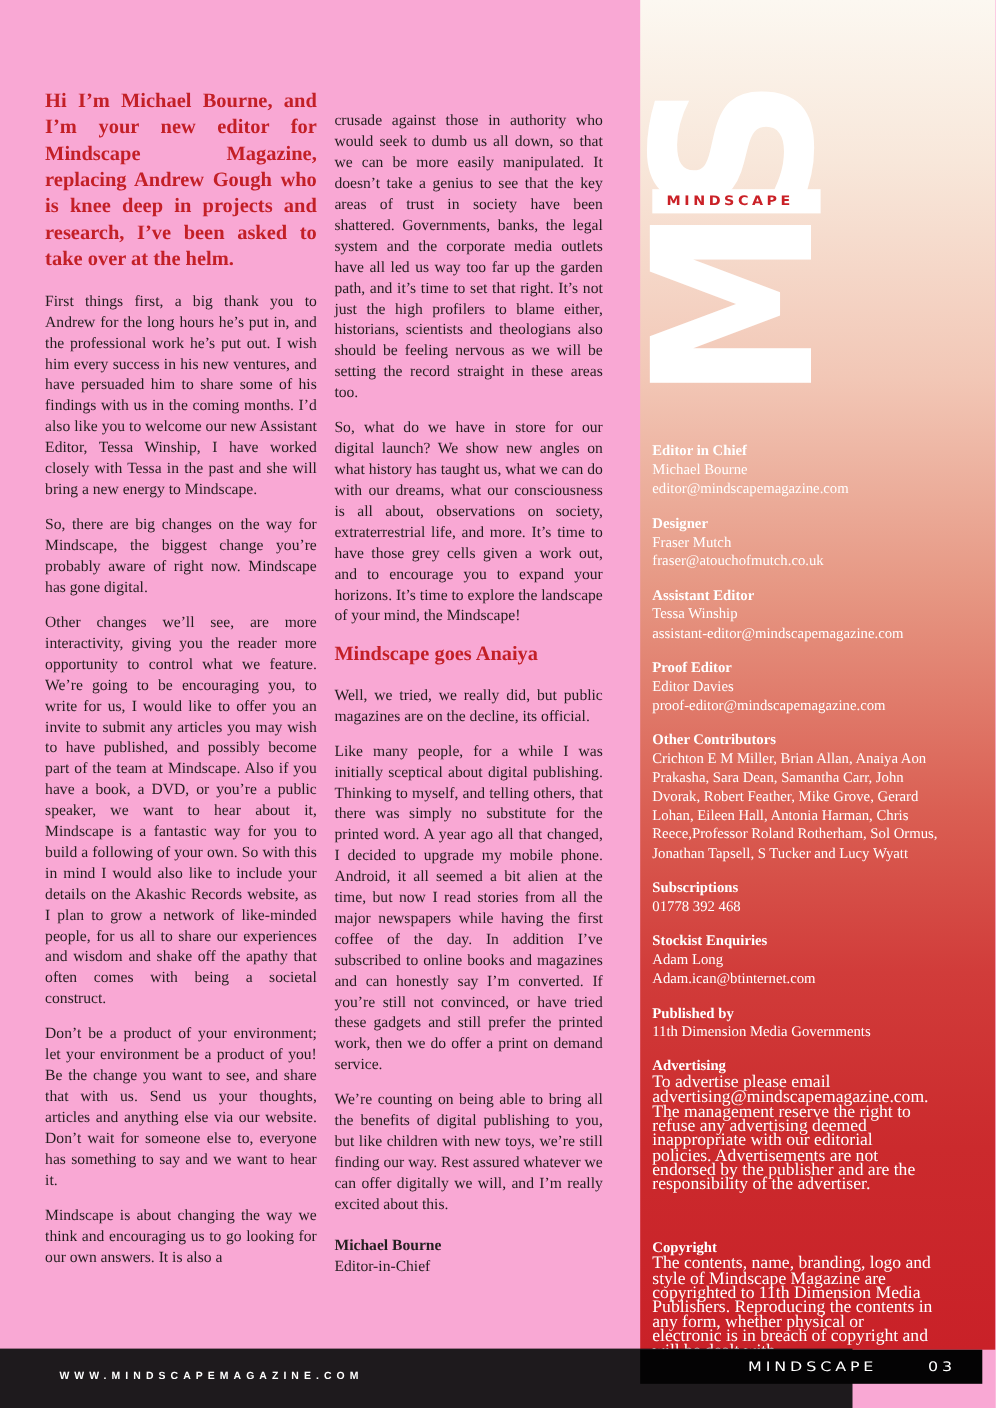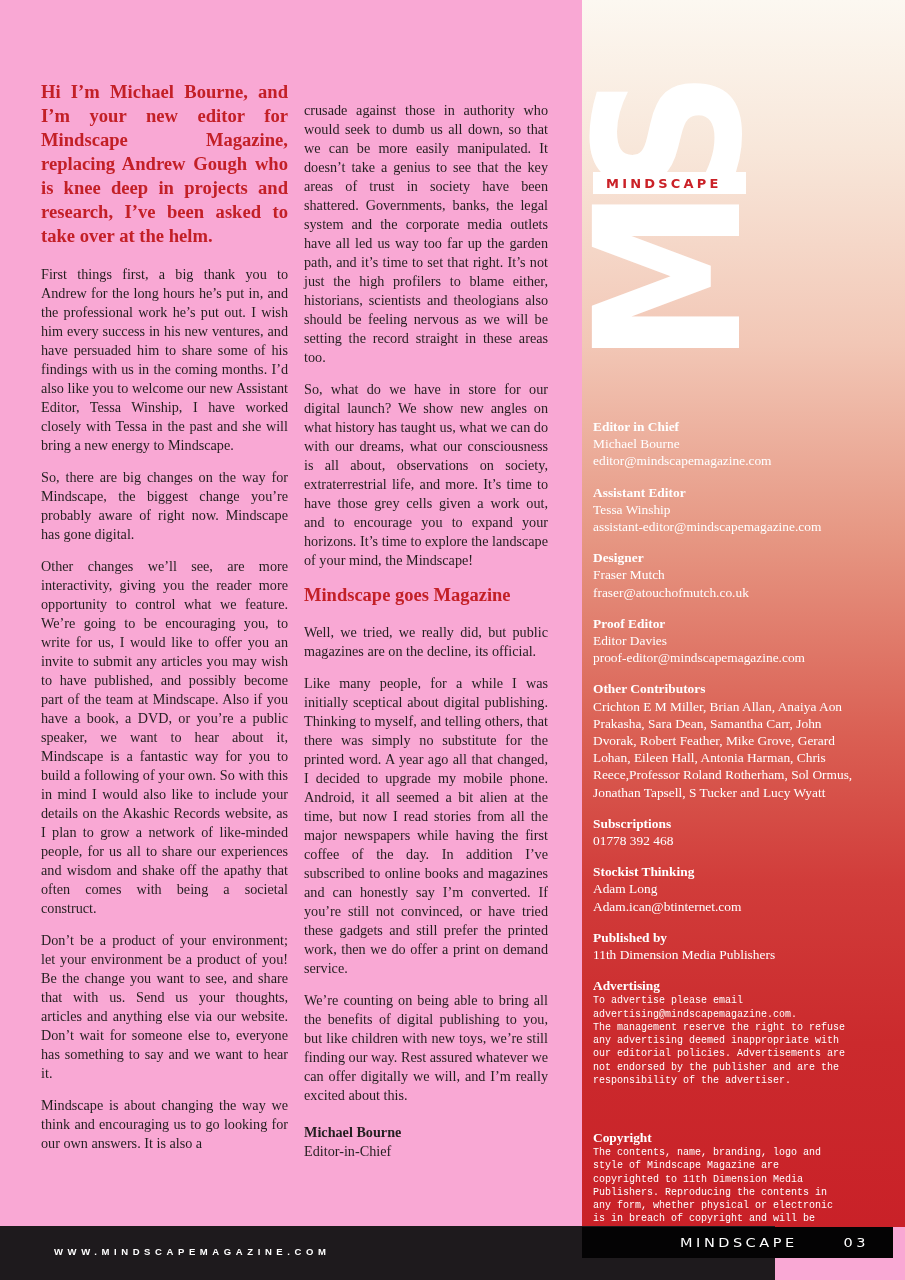--- a/index.html
+++ b/index.html
@@ -22,26 +22,26 @@
   .logo{position:absolute;left:0;top:0;width:323px;height:400px;}
   .logo-ms{position:absolute;left:6px;top:72px;width:162px;height:300px;}
   .ms-text{position:absolute;left:50%;top:50%;
     transform:translate(-50%,-50%) rotate(-90deg) scale(1.18,1.34);
     font-family:"DejaVu Sans","Liberation Sans",sans-serif;font-weight:bold;
     font-size:150px;line-height:1;letter-spacing:-8px;color:#ffffff;white-space:nowrap;}
   .logo-band{position:absolute;left:11px;top:172px;width:153px;height:22px;background:#ffffff;display:flex;align-items:center;}
   .logo-word{color:#ca2127;font-family:"DejaVu Sans","Liberation Sans",sans-serif;font-size:13px;font-weight:bold;
     letter-spacing:3.2px;padding-left:13px;transform:scaleY(0.92);white-space:nowrap;}
 
-  .credits{position:absolute;left:11px;top:418px;width:301px;color:#ffffff;font-size:13.4px;line-height:17.2px;}
+  .credits{position:absolute;left:11px;top:401px;width:301px;color:#ffffff;font-size:13.4px;line-height:17.2px;}
   .sec{margin:0 0 14px 0;}
   .sec-h{font-weight:bold;}
   .sec-l{font-weight:normal;}
   .sec-contrib{width:272px;}
-  .small{font-size:10px;line-height:13.2px;width:255px;font-family:Liberation Mono, monospace;}
+  .small{font-size:16px;line-height:13.2px;width:255px;}
   .sec-copyright{margin-top:42px;}
 
   
   .footer-bar{position:absolute;left:0;top:1226px;width:775px;height:54px;background:#1e1a1d;}
   .footer-site{position:absolute;left:54px;top:20px;color:#ffffff;
     font-family:"Liberation Sans","DejaVu Sans",sans-serif;font-size:9.5px;font-weight:bold;letter-spacing:4.6px;white-space:nowrap;}
   .footer-brandbox{position:absolute;left:582px;top:1227px;width:311px;height:31px;background:#040304;
     display:flex;align-items:center;justify-content:flex-end;box-sizing:border-box;padding-right:24px;gap:46px;}
   .footer-brand,.footer-page{color:#ffffff;font-family:"DejaVu Sans","Liberation Sans",sans-serif;
     font-size:14.5px;letter-spacing:3.5px;transform:scaleY(0.82);white-space:nowrap;}
@@ -56,21 +56,21 @@
     <p class="body">First things first, a big thank you to Andrew for the long hours he’s put in, and the professional work he’s put out. I wish him every success in his new ventures, and have persuaded him to share some of his findings with us in the coming months. I’d also like you to welcome our new Assistant Editor, Tessa Winship, I have worked closely with Tessa in the past and she will bring a new energy to Mindscape.</p>
     <p class="body">So, there are big changes on the way for Mindscape, the biggest change you’re probably aware of right now. Mindscape has gone digital.</p>
     <p class="body">Other changes we’ll see, are more interactivity, giving you the reader more opportunity to control what we feature. We’re going to be encouraging you, to write for us, I would like to offer you an invite to submit any articles you may wish to have published, and possibly become part of the team at Mindscape. Also if you have a book, a DVD, or you’re a public speaker, we want to hear about it, Mindscape is a fantastic way for you to build a following of your own. So with this in mind I would also like to include your details on the Akashic Records website, as I plan to grow a network of like-minded people, for us all to share our experiences and wisdom and shake off the apathy that often comes with being a societal construct.</p>
     <p class="body">Don’t be a product of your environment; let your environment be a product of you! Be the change you want to see, and share that with us. Send us your thoughts, articles and anything else via our website. Don’t wait for someone else to, everyone has something to say and we want to hear it.</p>
     <p class="body">Mindscape is about changing the way we think and encouraging us to go looking for our own answers. It is also a</p>
   </div>
 
   <div class="col col-mid">
     <p class="body">crusade against those in authority who would seek to dumb us all down, so that we can be more easily manipulated. It doesn’t take a genius to see that the key areas of trust in society have been shattered. Governments, banks, the legal system and the corporate media outlets have all led us way too far up the garden path, and it’s time to set that right. It’s not just the high profilers to blame either, historians, scientists and theologians also should be feeling nervous as we will be setting the record straight in these areas too.</p>
     <p class="body">So, what do we have in store for our digital launch? We show new angles on what history has taught us, what we can do with our dreams, what our consciousness is all about, observations on society, extraterrestrial life, and more. It’s time to have those grey cells given a work out, and to encourage you to expand your horizons. It’s time to explore the landscape of your mind, the Mindscape!</p>
-    <h2 class="subhead">Mindscape goes Magazine</h2>
+    <h2 class="subhead">Mindscape goes Anaiya</h2>
     <p class="body">Well, we tried, we really did, but public magazines are on the decline, its official.</p>
     <p class="body">Like many people, for a while I was initially sceptical about digital publishing. Thinking to myself, and telling others, that there was simply no substitute for the printed word. A year ago all that changed, I decided to upgrade my mobile phone. Android, it all seemed a bit alien at the time, but now I read stories from all the major newspapers while having the first coffee of the day. In addition I’ve subscribed to online books and magazines and can honestly say I’m converted. If you’re still not convinced, or have tried these gadgets and still prefer the printed work, then we do offer a print on demand service.</p>
     <p class="body">We’re counting on being able to bring all the benefits of digital publishing to you, but like children with new toys, we’re still finding our way. Rest assured whatever we can offer digitally we will, and I’m really excited about this.</p>
     <p class="sig-name">Michael Bourne</p>
     <p class="sig-role">Editor-in-Chief</p>
   </div>
 
   <aside class="sidebar">
     <div class="logo">
       <div class="logo-ms">
@@ -81,50 +81,50 @@
       </div>
     </div>
 
     <div class="credits">
       <div class="sec">
         <div class="sec-h">Editor in Chief</div>
         <div class="sec-l">Michael Bourne</div>
         <div class="sec-l">editor@mindscapemagazine.com</div>
       </div>
       <div class="sec">
+        <div class="sec-h">Designer</div>
+        <div class="sec-l">Fraser Mutch</div>
+        <div class="sec-l">fraser@atouchofmutch.co.uk</div>
+      </div>
+      <div class="sec">
         <div class="sec-h">Assistant Editor</div>
         <div class="sec-l">Tessa Winship</div>
         <div class="sec-l">assistant-editor@mindscapemagazine.com</div>
-      </div>
-      <div class="sec">
-        <div class="sec-h">Designer</div>
-        <div class="sec-l">Fraser Mutch</div>
-        <div class="sec-l">fraser@atouchofmutch.co.uk</div>
       </div>
       <div class="sec">
         <div class="sec-h">Proof Editor</div>
         <div class="sec-l">Editor Davies</div>
         <div class="sec-l">proof-editor@mindscapemagazine.com</div>
       </div>
       <div class="sec">
         <div class="sec-h">Other Contributors</div>
         <div class="sec-l sec-contrib">Crichton E M Miller, Brian Allan, Anaiya Aon Prakasha, Sara Dean, Samantha Carr, John Dvorak, Robert Feather, Mike Grove, Gerard Lohan, Eileen Hall, Antonia Harman, Chris Reece,Professor Roland Rotherham, Sol Ormus, Jonathan Tapsell, S Tucker and Lucy Wyatt</div>
       </div>
       <div class="sec">
         <div class="sec-h">Subscriptions</div>
         <div class="sec-l">01778 392 468</div>
       </div>
       <div class="sec">
-        <div class="sec-h">Stockist Thinking</div>
+        <div class="sec-h">Stockist Enquiries</div>
         <div class="sec-l">Adam Long</div>
         <div class="sec-l">Adam.ican@btinternet.com</div>
       </div>
       <div class="sec">
         <div class="sec-h">Published by</div>
-        <div class="sec-l">11th Dimension Media Publishers</div>
+        <div class="sec-l">11th Dimension Media Governments</div>
       </div>
       <div class="sec">
         <div class="sec-h">Advertising</div>
         <div class="sec-l small">To advertise please email advertising@mindscapemagazine.com.</div>
         <div class="sec-l small">The management reserve the right to refuse any advertising deemed inappropriate with our editorial policies. Advertisements are not endorsed by the publisher and are the responsibility of the advertiser.</div>
       </div>
       <div class="sec sec-copyright">
         <div class="sec-h">Copyright</div>
         <div class="sec-l small">The contents, name, branding, logo and style of Mindscape Magazine are copyrighted to 11th Dimension Media Publishers. Reproducing the contents in any form, whether physical or electronic is in breach of copyright and will be dealt with.</div>
       </div>

